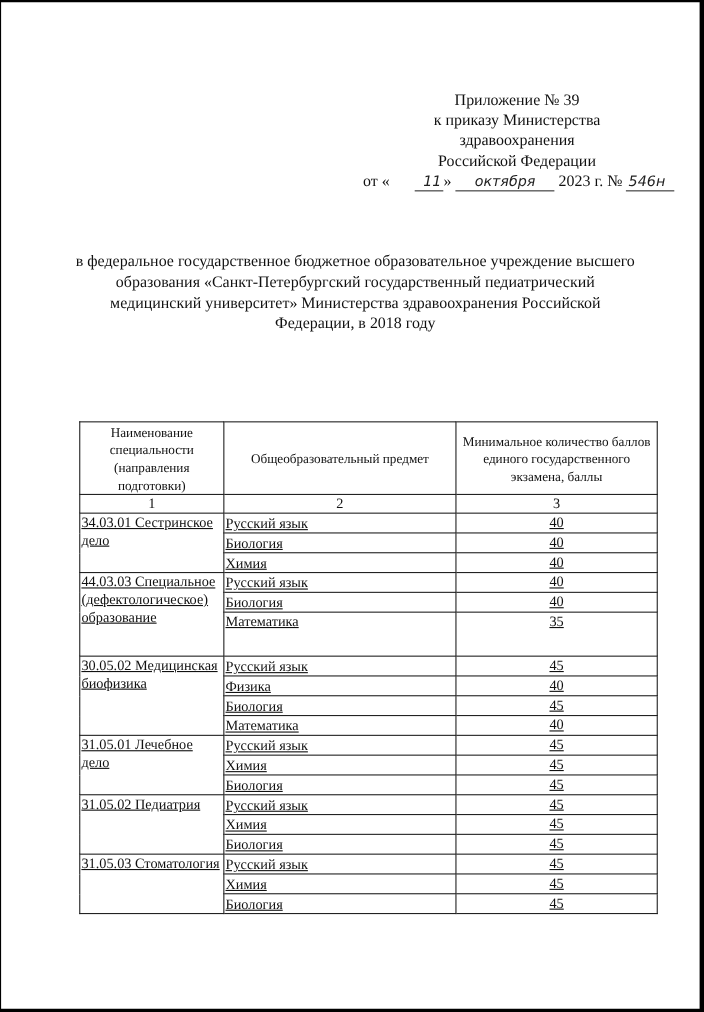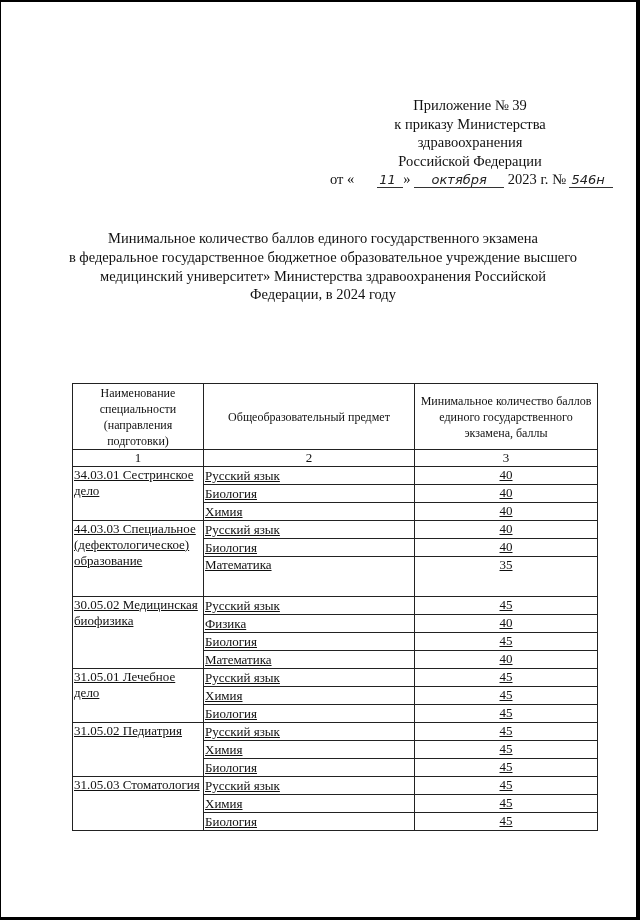--- a/index.html
+++ b/index.html
@@ -6,29 +6,29 @@
     body {
       width: 640px; height: 920px; background: #fff; position: relative; overflow: hidden;
       font-family: "Liberation Serif", "DejaVu Serif", serif; color: #111;
     }
     .page-frame {
       position: absolute; left: 0; top: 0; width: 640px; height: 920px; box-sizing: border-box;
       border-top: 2px solid #000; border-left: 1px solid #000; border-right: 4px solid #000; border-bottom: 3px solid #000;
       pointer-events: none;
     }
     .appendix {
-      position: absolute; left: 330px; top: 96px; width: 280px; text-align: center;
+      position: absolute; left: 330px; top: 82px; width: 280px; text-align: center;
       font-size: 14.5px; line-height: 18.5px;
     }
     .appendix .line { display: block; white-space: nowrap; }
     .hw {
       font-family: "DejaVu Sans", sans-serif; font-style: italic; font-size: 13px;
       color: #222; display: inline-block; border-bottom: 1px solid #333; line-height: 14px; padding: 0 2px;
     }
-    .hw.day { width: 22px; text-align: left; margin-left: 23px; }
+    .hw.day { width: 22px; text-align: right; margin-left: 23px; }
     .hw.month { width: 86px; text-align: center; }
     .hw.num { width: 40px; text-align: left; }
     .doc-title {
       position: absolute; left: 60px; top: 229px; width: 526px; text-align: center;
       font-size: 14.5px; line-height: 18.8px;
     }
     .doc-title .line { display: block; white-space: nowrap; }
     table.scores {
       position: absolute; left: 72px; top: 383px; width: 525px;
       border-collapse: collapse; font-size: 13px; table-layout: fixed;
@@ -63,24 +63,24 @@
   <span class="line">Российской Федерации</span>
   <span class="line">
     <span>от «</span><span class="hw day">11</span><span>»</span>
     <span class="hw month">октября</span>
     <span>2023 г. №</span>
     <span class="hw num">546н</span>
   </span>
 </div>
 
 <div class="doc-title">
-  <span class="line">Минимальное количество баллов единого государственного экзамена</span>
   <span class="line">в федеральное государственное бюджетное образовательное учреждение высшего</span>
+  <span class="line">образования «Санкт-Петербургский государственный педиатрический</span>
   <span class="line">медицинский университет» Министерства здравоохранения Российской</span>
-  <span class="line">Федерации, в 2024 году</span>
+  <span class="line">Федерации, в 2018 году</span>
 </div>
 
 <table class="scores">
   <colgroup>
       <col class="c1">
       <col class="c2">
       <col class="c3">
     </colgroup>
   <tbody>
       <tr class="hdr-row">

